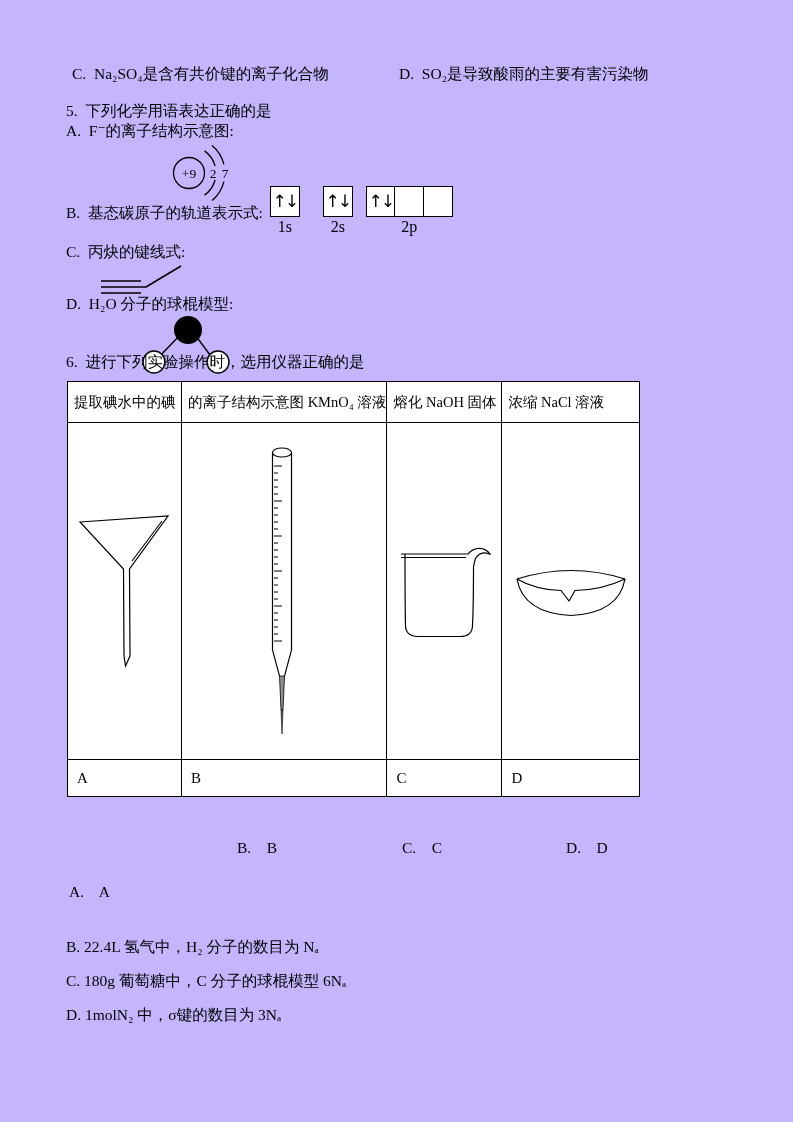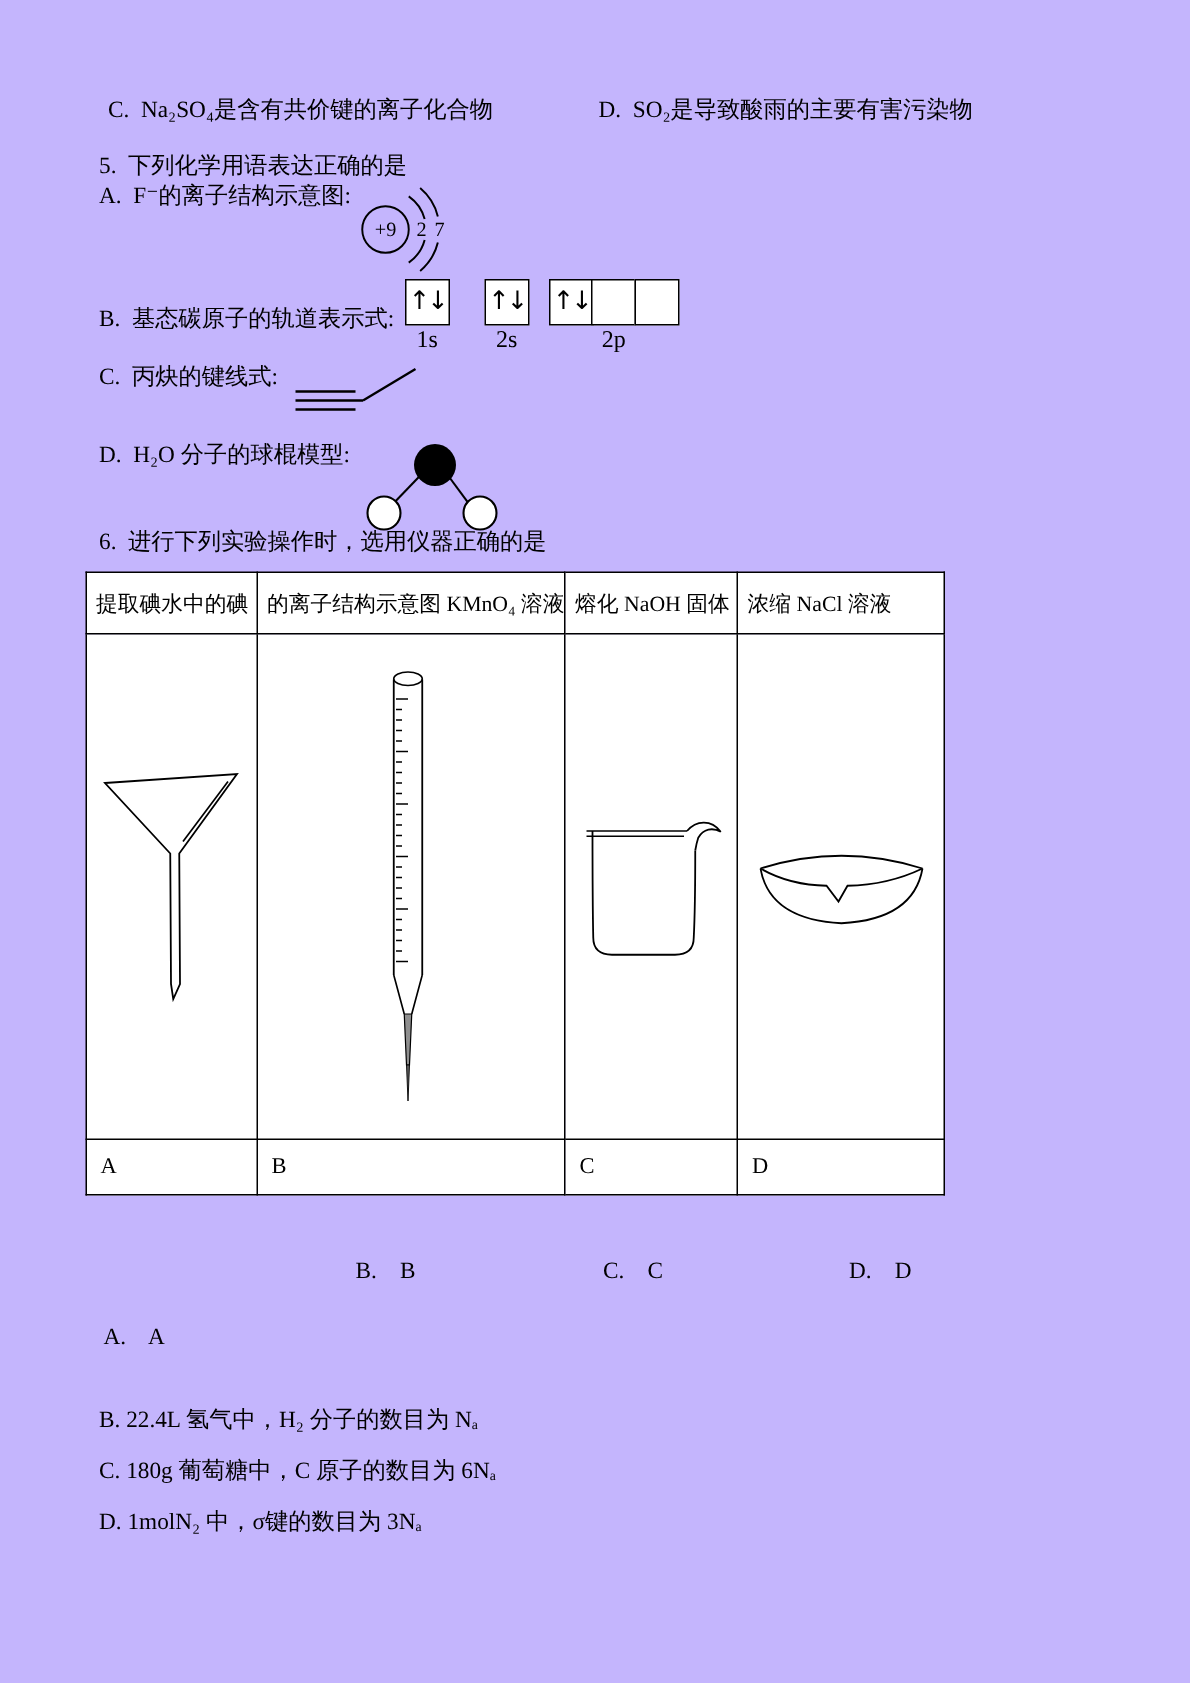--- a/index.html
+++ b/index.html
@@ -1,20 +1,20 @@
 <!DOCTYPE html>
 <html><head>
 <meta charset="utf-8">
 <style>
   html,body{margin:0;padding:0;background:#fff;}
   .page{position:relative;width:793px;height:1122px;background:#c4b5fd;overflow:hidden;
         font-family:"Liberation Serif","DejaVu Serif","DejaVu Sans",serif;color:#000;}
   .abs{position:absolute;}
   .t{font-size:15.5px;line-height:20px;white-space:pre;}
-  .row{display:flex;align-items:flex-start;}
+  .row{display:flex;align-items:flex-end;flex-direction:column;}
   .ln{fill:none;stroke:#000;stroke-width:1.3px;}
   .svgt{font-size:13.5px;font-family:"Liberation Serif","DejaVu Serif",serif;fill:#000;}
   
   .ogroup{display:flex;flex-direction:column;align-items:center;}
   .oboxrow{display:flex;}
   .obox{width:28px;height:29px;border:1.6px solid #000;display:flex;align-items:center;justify-content:center;
         font-family:"DejaVu Sans",sans-serif;font-size:17px;letter-spacing:-2px;line-height:1;background:#fff;}
   .obox + .obox{margin-left:-1.6px;}
   .olabel{font-size:16px;line-height:15px;margin-top:2px;}
   
@@ -86,21 +86,21 @@
 
   <div class="abs row" style="top:242px;left:66px">
     <span class="t">C.  丙炔的键线式:</span>
     <svg width="88" height="42" viewBox="0 0 88 42" style="margin-left:8px">
       <path d="M4 19 H44 M4 25 H49 M4 31 H44 M49 25 L84 4" fill="none" stroke="#000" stroke-width="1.6"></path>
     </svg>
   </div>
 
   <div class="abs t" style="top:352px;left:66px">6.  进行下列实验操作时，选用仪器正确的是</div>
 
-  <table class="qtable abs" style="top:381px;left:57px">
+  <table class="qtable abs" style="top:381px;left:67px">
     <colgroup>
         <col style="width:114px">
         <col style="width:195px">
         <col style="width:115px">
         <col style="width:138px">
       </colgroup>
     <tbody>
         <tr class="hrow">
       <td>提取碘水中的碘</td>
       <td>的离子结构示意图 KMnO₄ 溶液</td>
@@ -147,16 +147,16 @@
     </tr>
   </tbody>
     </table>
 
   <div class="abs t" style="top:882px;left:69px">A.    A</div>
   <div class="abs t" style="top:838px;left:237px">B.    B</div>
   <div class="abs t" style="top:838px;left:402px">C.    C</div>
   <div class="abs t" style="top:838px;left:566px">D.    D</div>
 
   <div class="abs t" style="top:937px;left:66px">B. 22.4L 氢气中，H₂ 分子的数目为 Nₐ</div>
-  <div class="abs t" style="top:971px;left:66px">C. 180g 葡萄糖中，C 原子的数目为 6Nₐ</div>
+  <div class="abs t" style="top:971px;left:66px">C. 180g 葡萄糖中，C 分子的球棍模型 6Nₐ</div>
   <div class="abs t" style="top:1005px;left:66px">D. 1molN₂ 中，σ键的数目为 3Nₐ</div>
 
 </div>
 
 </body></html>

